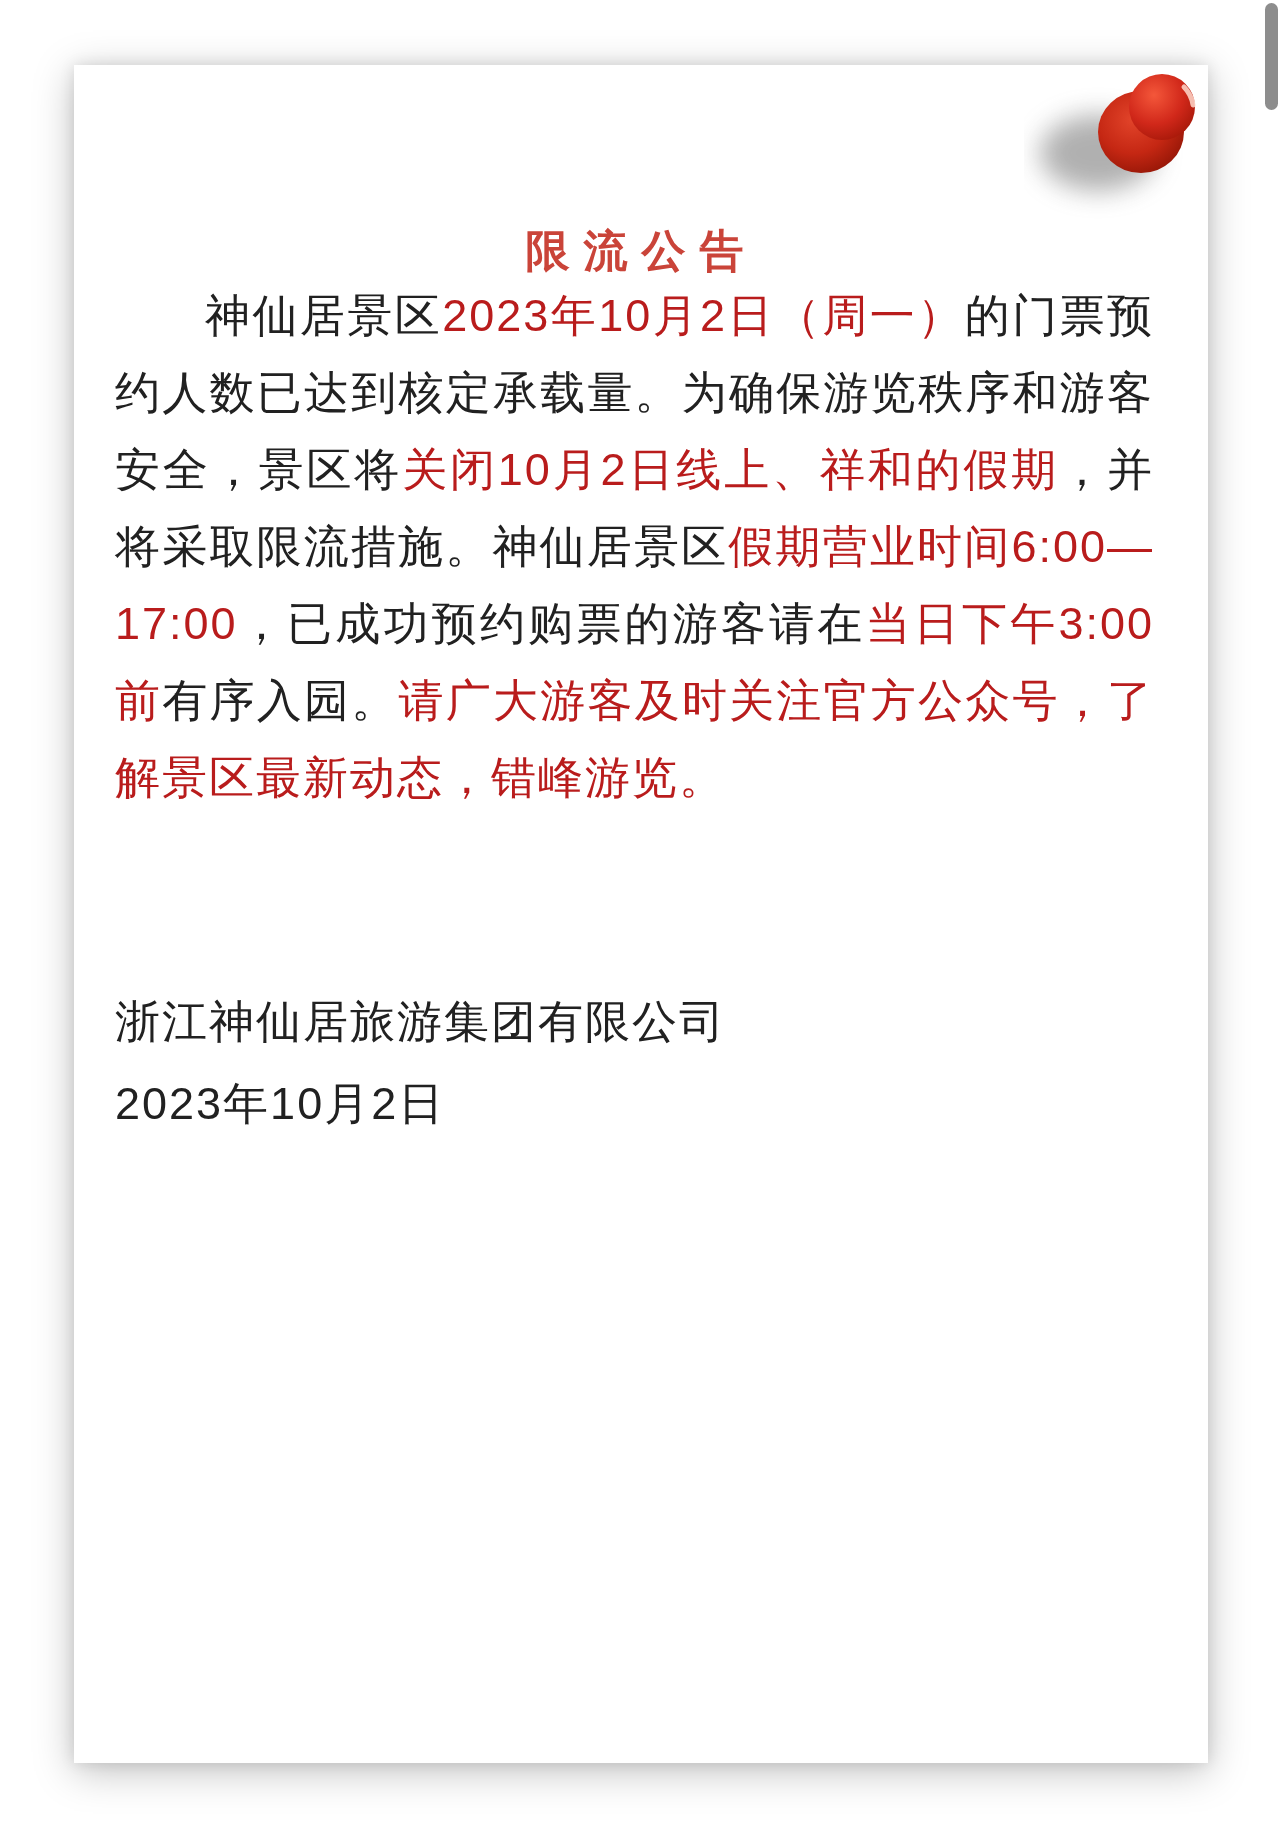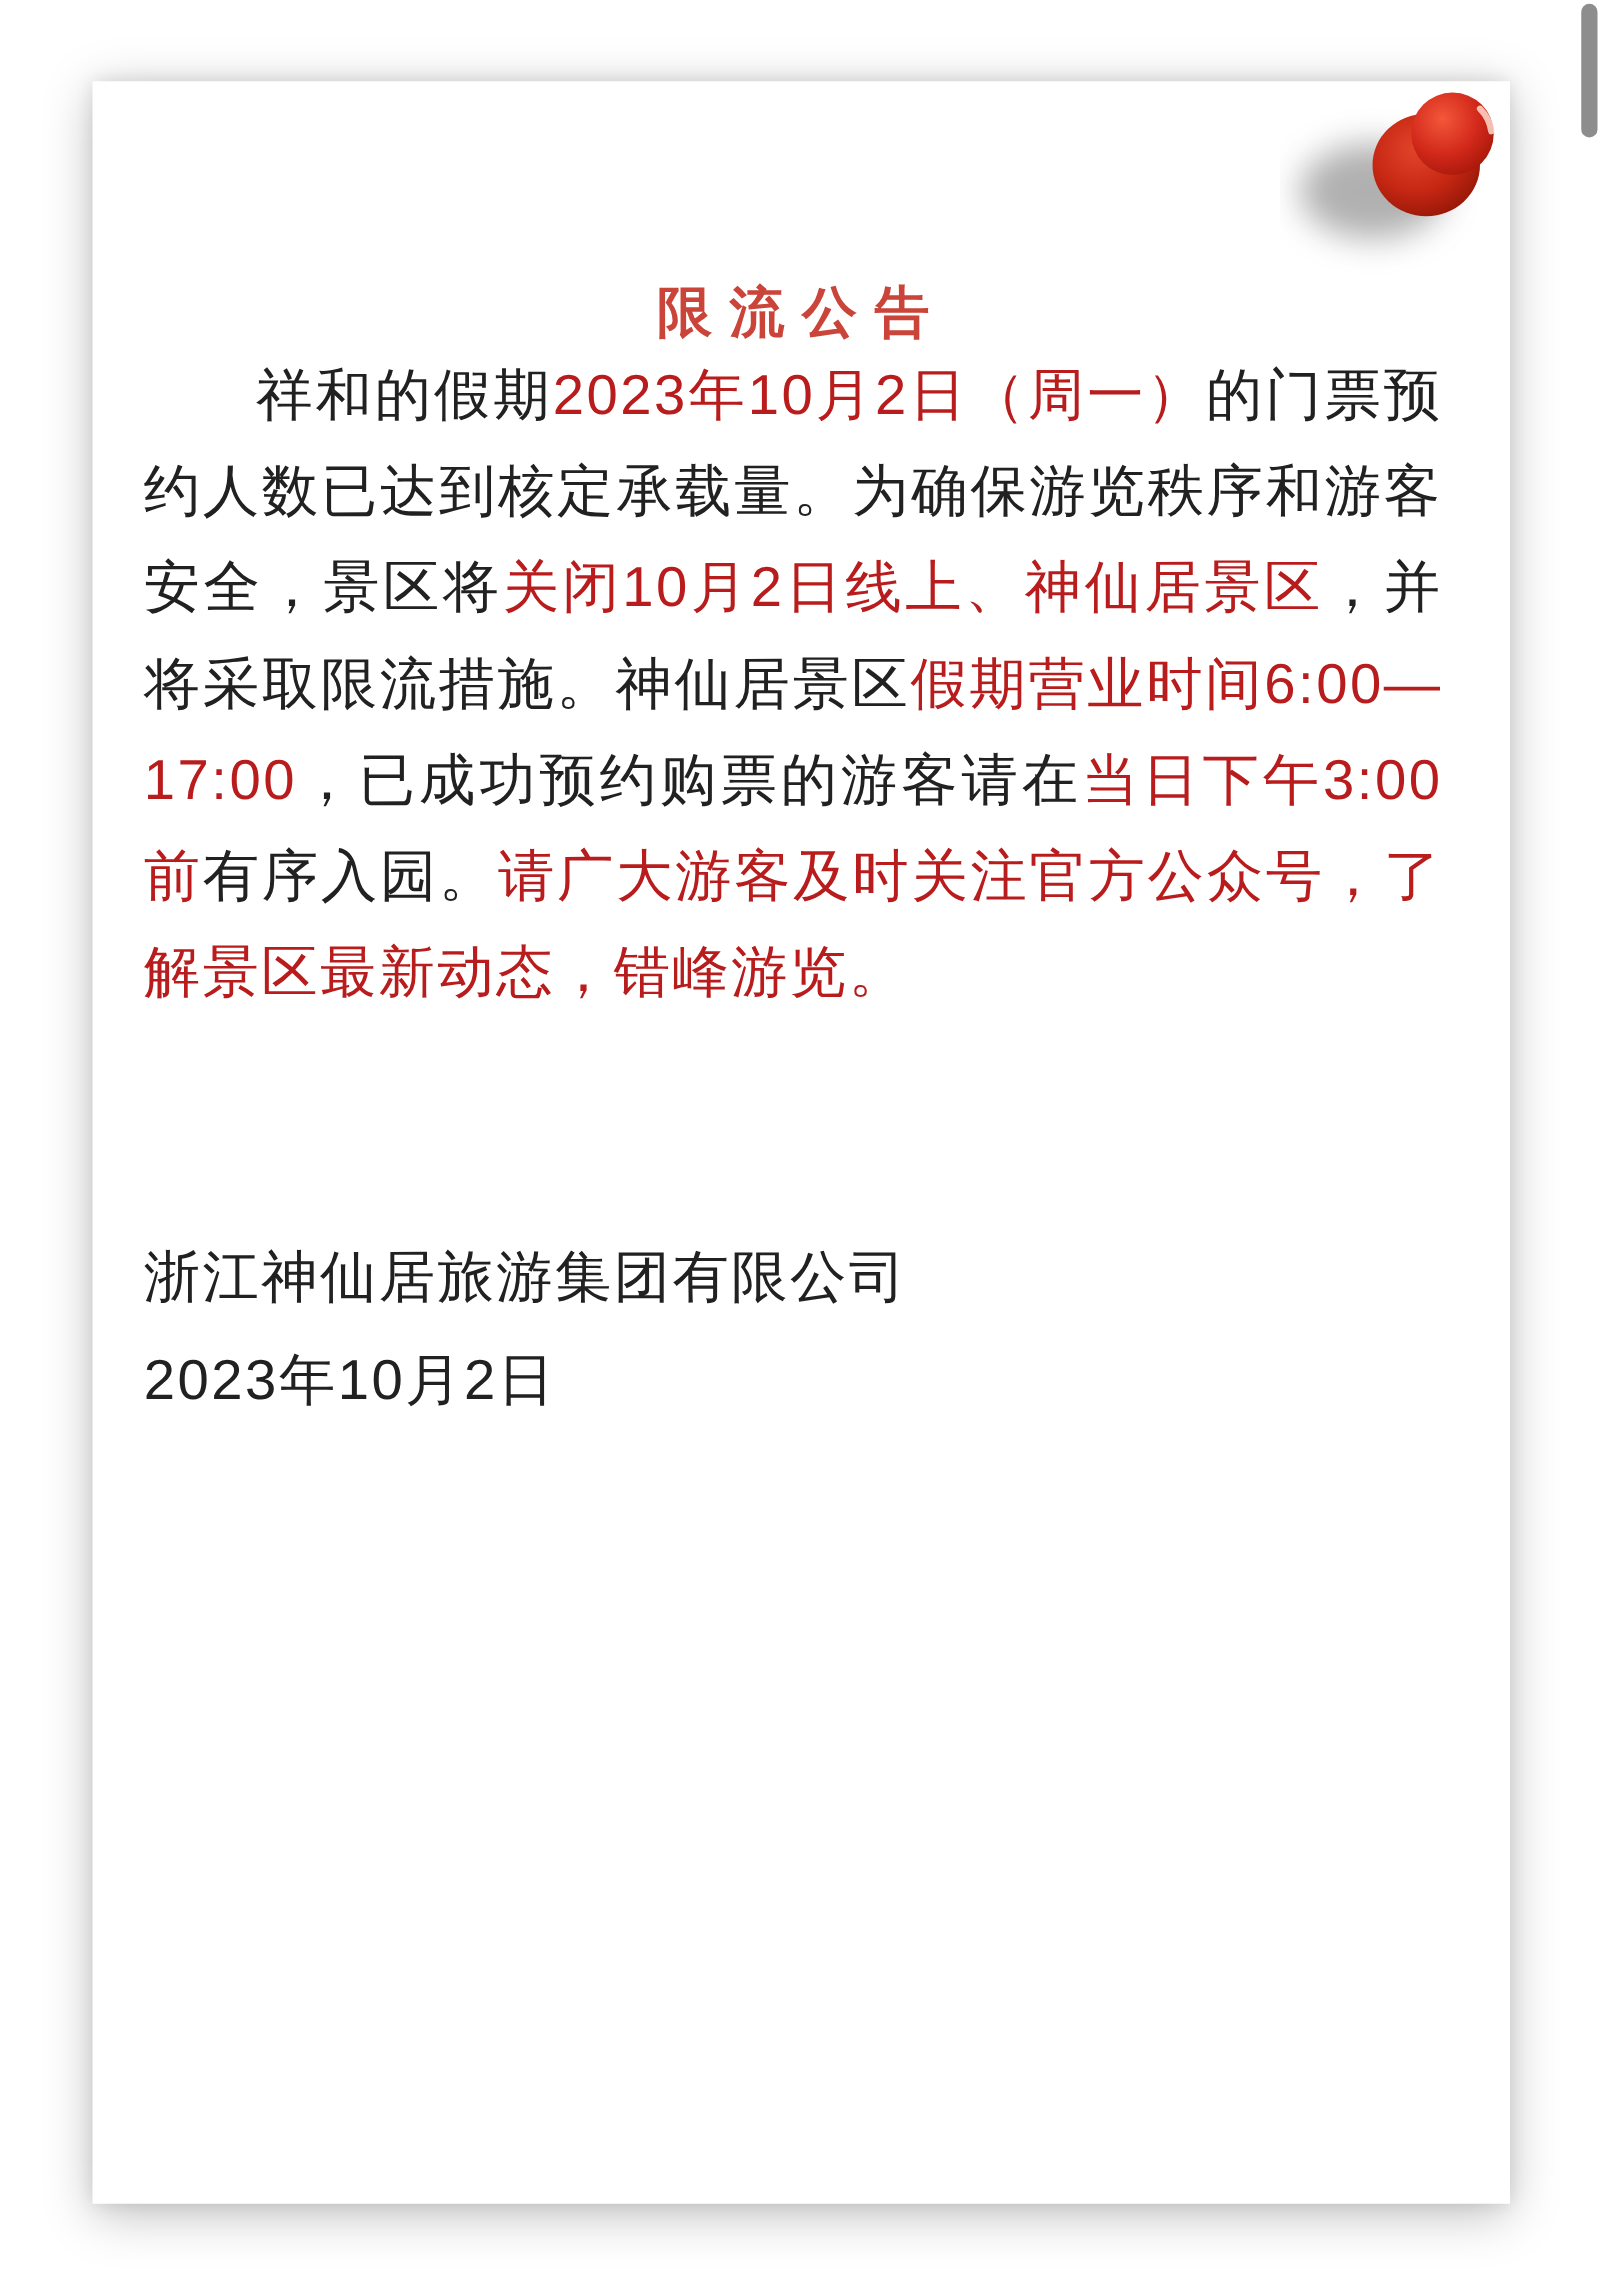--- a/index.html
+++ b/index.html
@@ -87,21 +87,21 @@
     </defs>
     <ellipse cx="74" cy="88" rx="58" ry="38" fill="#6f6f6f" opacity="0.55" filter="url(#blur)"></ellipse>
     <ellipse cx="117" cy="67" rx="43" ry="41" fill="url(#flangeGrad)"></ellipse>
     <circle cx="138" cy="42" r="33" fill="url(#capGrad)"></circle>
     <path d="M 160 22 A 32 32 0 0 1 169 40" fill="none" stroke="#ffd9cc" stroke-width="5" stroke-linecap="round" opacity="0.85"></path>
   </svg>
 
   <h1 class="title">限流公告</h1>
 
 
-  <p class="body-text para para1"><span>祥和的假期</span><span class="red">2023年10月2日（周一）</span><span>的门票预约人数已达到核定承载量。为确保游览秩序和游客安全，景区将</span><span class="red">关闭10月2日线上、神仙居景区</span><span>，并将采取限流措施。神仙居景区</span><span class="red">假期营业时间6:00—17:00</span><span>，已成功预约购票的游客请在</span><span class="red">当日下午3:00前</span><span>有序入园。</span><span class="red">请广大游客及时关注官方公众号，了解景区最新动态，错峰游览。</span></p>
+  <p class="body-text para para1"><span>神仙居景区</span><span class="red">2023年10月2日（周一）</span><span>的门票预约人数已达到核定承载量。为确保游览秩序和游客安全，景区将</span><span class="red">关闭10月2日线上、祥和的假期</span><span>，并将采取限流措施。神仙居景区</span><span class="red">假期营业时间6:00—17:00</span><span>，已成功预约购票的游客请在</span><span class="red">当日下午3:00前</span><span>有序入园。</span><span class="red">请广大游客及时关注官方公众号，了解景区最新动态，错峰游览。</span></p>
 
 
   <div class="signature">
     <div>浙江神仙居旅游集团有限公司</div>
     <div>2023年10月2日</div>
   </div>
 
 </div>
 
 </body></html>

